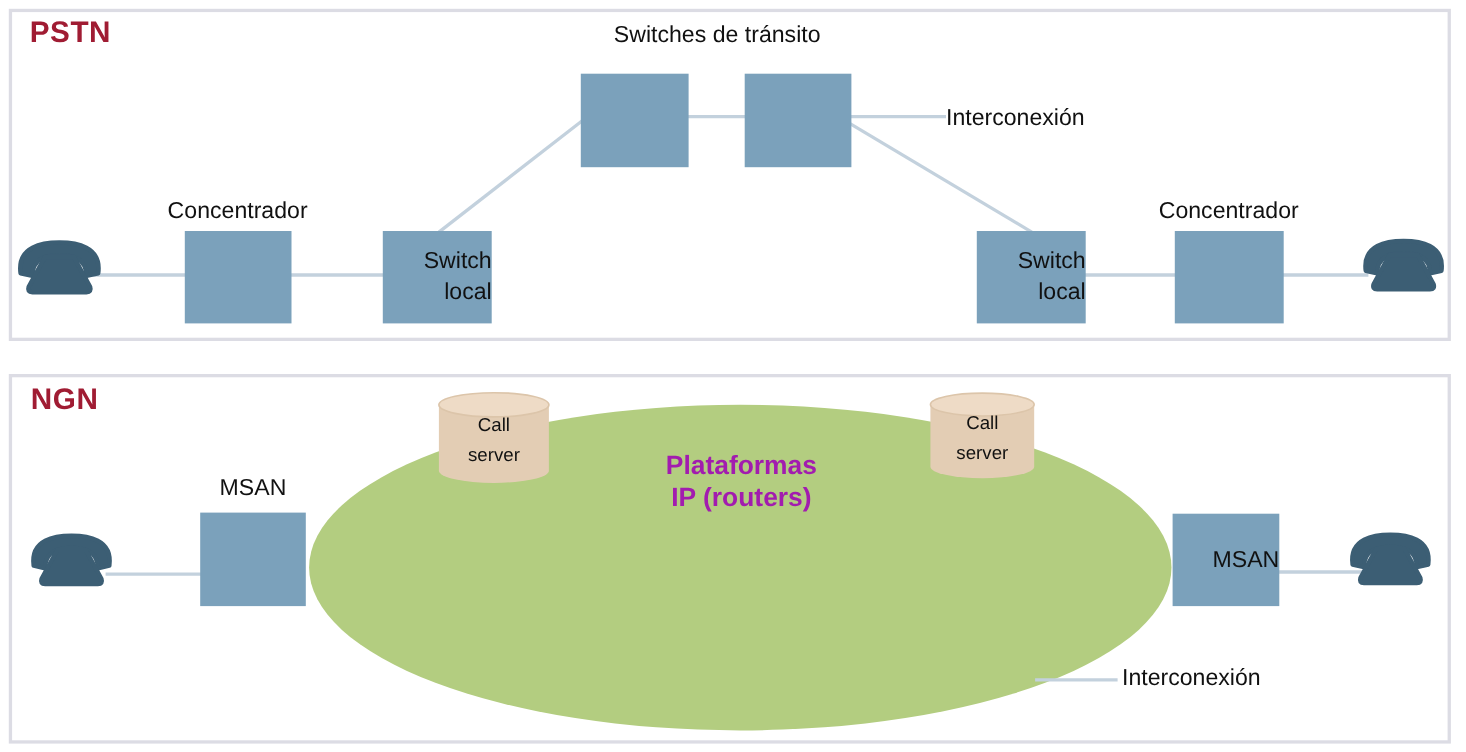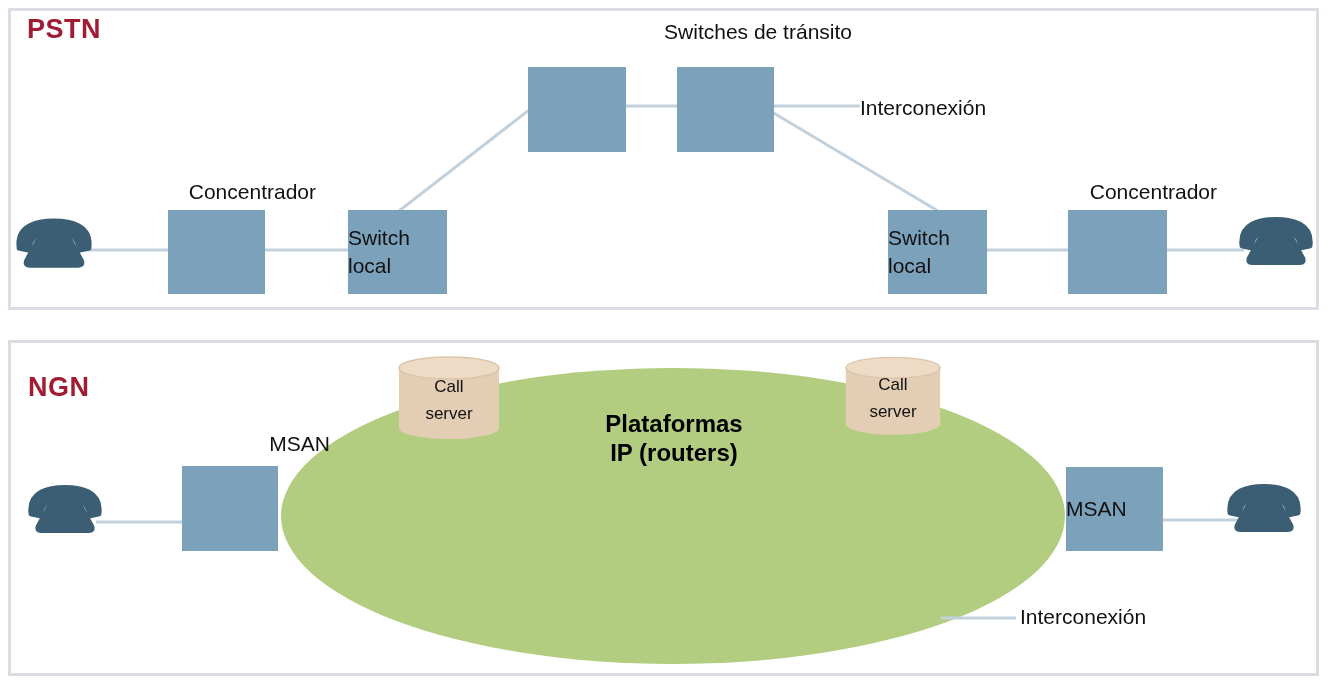--- a/index.html
+++ b/index.html
@@ -10,55 +10,55 @@
   }
   .panel { position:absolute; border:3px solid #dcdce4; background:#ffffff; }
   #panel-pstn { left:8px; top:8px;  width:1305px; height:296px; }
   #panel-ngn  { left:8px; top:340px; width:1305px; height:330px; }
 
   .panel-title {
     position:absolute; font-size:27px; font-weight:bold; color:#a01c33;
     letter-spacing:0.5px;
   }
   #pstn-title { left:27px; top:14px; }
-  #ngn-title  { left:28px; top:372px; }
+  #ngn-title  { left:28px; top:348px; }
 
   .t-box { position:absolute; background:#7ba1bb; z-index:3; }
   .t-box.texted {
-    display:flex; flex-direction:column; align-items:flex-start; justify-content:center;
+    display:flex; flex-direction:column; align-items:flex-end; justify-content:center;
     color:#111; font-size:21px; line-height:28px; text-align:center;
   }
 
   
   #box-conc-left   { left:168px; top:210px; width:97px;  height:84px; }
   #box-sw-left     { left:348px; top:210px; width:99px;  height:84px; }
   #box-transit-1   { left:528px; top:67px;  width:98px;  height:85px; }
   #box-transit-2   { left:677px; top:67px;  width:97px;  height:85px; }
   #box-sw-right    { left:888px; top:210px; width:99px;  height:84px; }
   #box-conc-right  { left:1068px;top:210px; width:99px;  height:84px; }
 
   
   #box-msan-left   { left:182px; top:466px; width:96px;  height:85px; }
   #box-msan-right  { left:1066px;top:467px; width:97px;  height:84px; }
   #box-pasarela    { left:821px; top:574px; width:120px; height:74px; }
 
   .lbl {
     position:absolute; font-size:21px; color:#111; z-index:3;
-    text-align:right; white-space:nowrap;
+    text-align:center; white-space:nowrap;
   }
   #lbl-transit       { left:452px;  top:20px;  width:400px; }
   #lbl-interco-pstn  { left:860px;  top:96px;  text-align:left; }
   #lbl-conc-left     { left:116px;  top:180px; width:200px; }
   #lbl-conc-right    { left:1017px; top:180px; width:200px; }
   #lbl-msan-left     { left:130px;  top:432px; width:200px; }
   #lbl-interco-ngn   { left:1020px; top:605px; text-align:left; }
 
   #lbl-platform {
     position:absolute; left:474px; top:409px; width:400px; z-index:3;
-    font-size:24px; font-weight:bold; color:#000000; text-align:center; line-height:29px;
+    font-size:24px; font-weight:bold; color:#a21caf; text-align:center; line-height:29px;
   }
 
   #green-ellipse {
     position:absolute; left:281px; top:368px; width:784px; height:296px;
     background:#b3cd80; border-radius:50%; z-index:1;
   }
 
   #lines-overlay { position:absolute; left:0; top:0; z-index:2; pointer-events:none; }
 
   .phone { position:absolute; z-index:3; }

